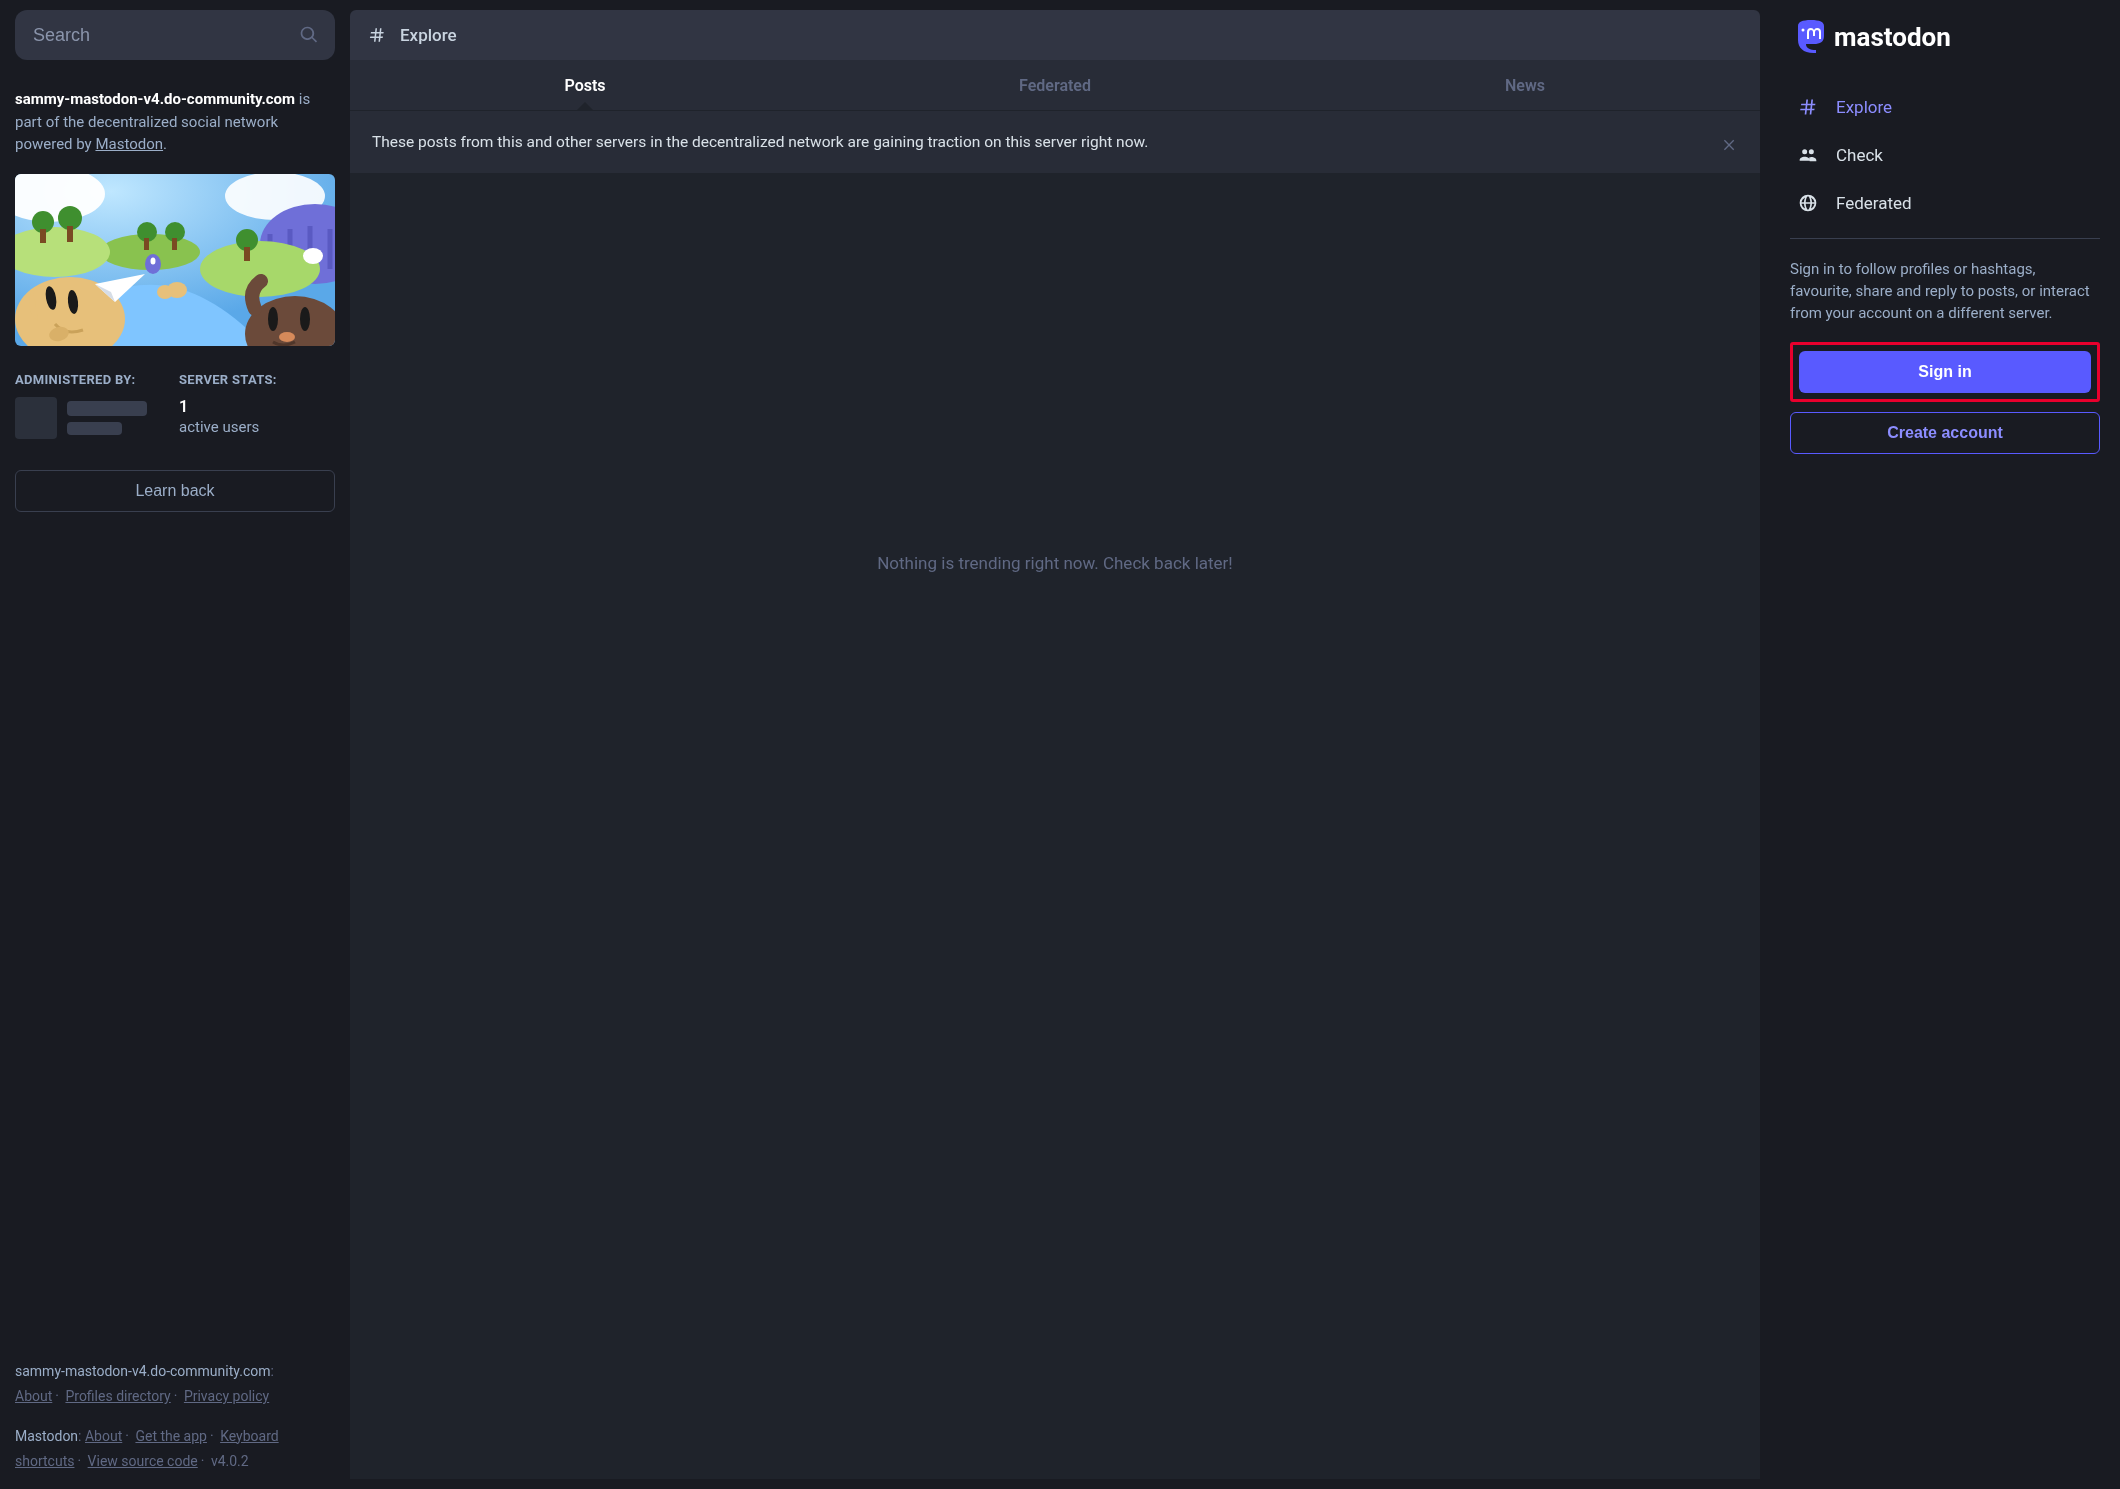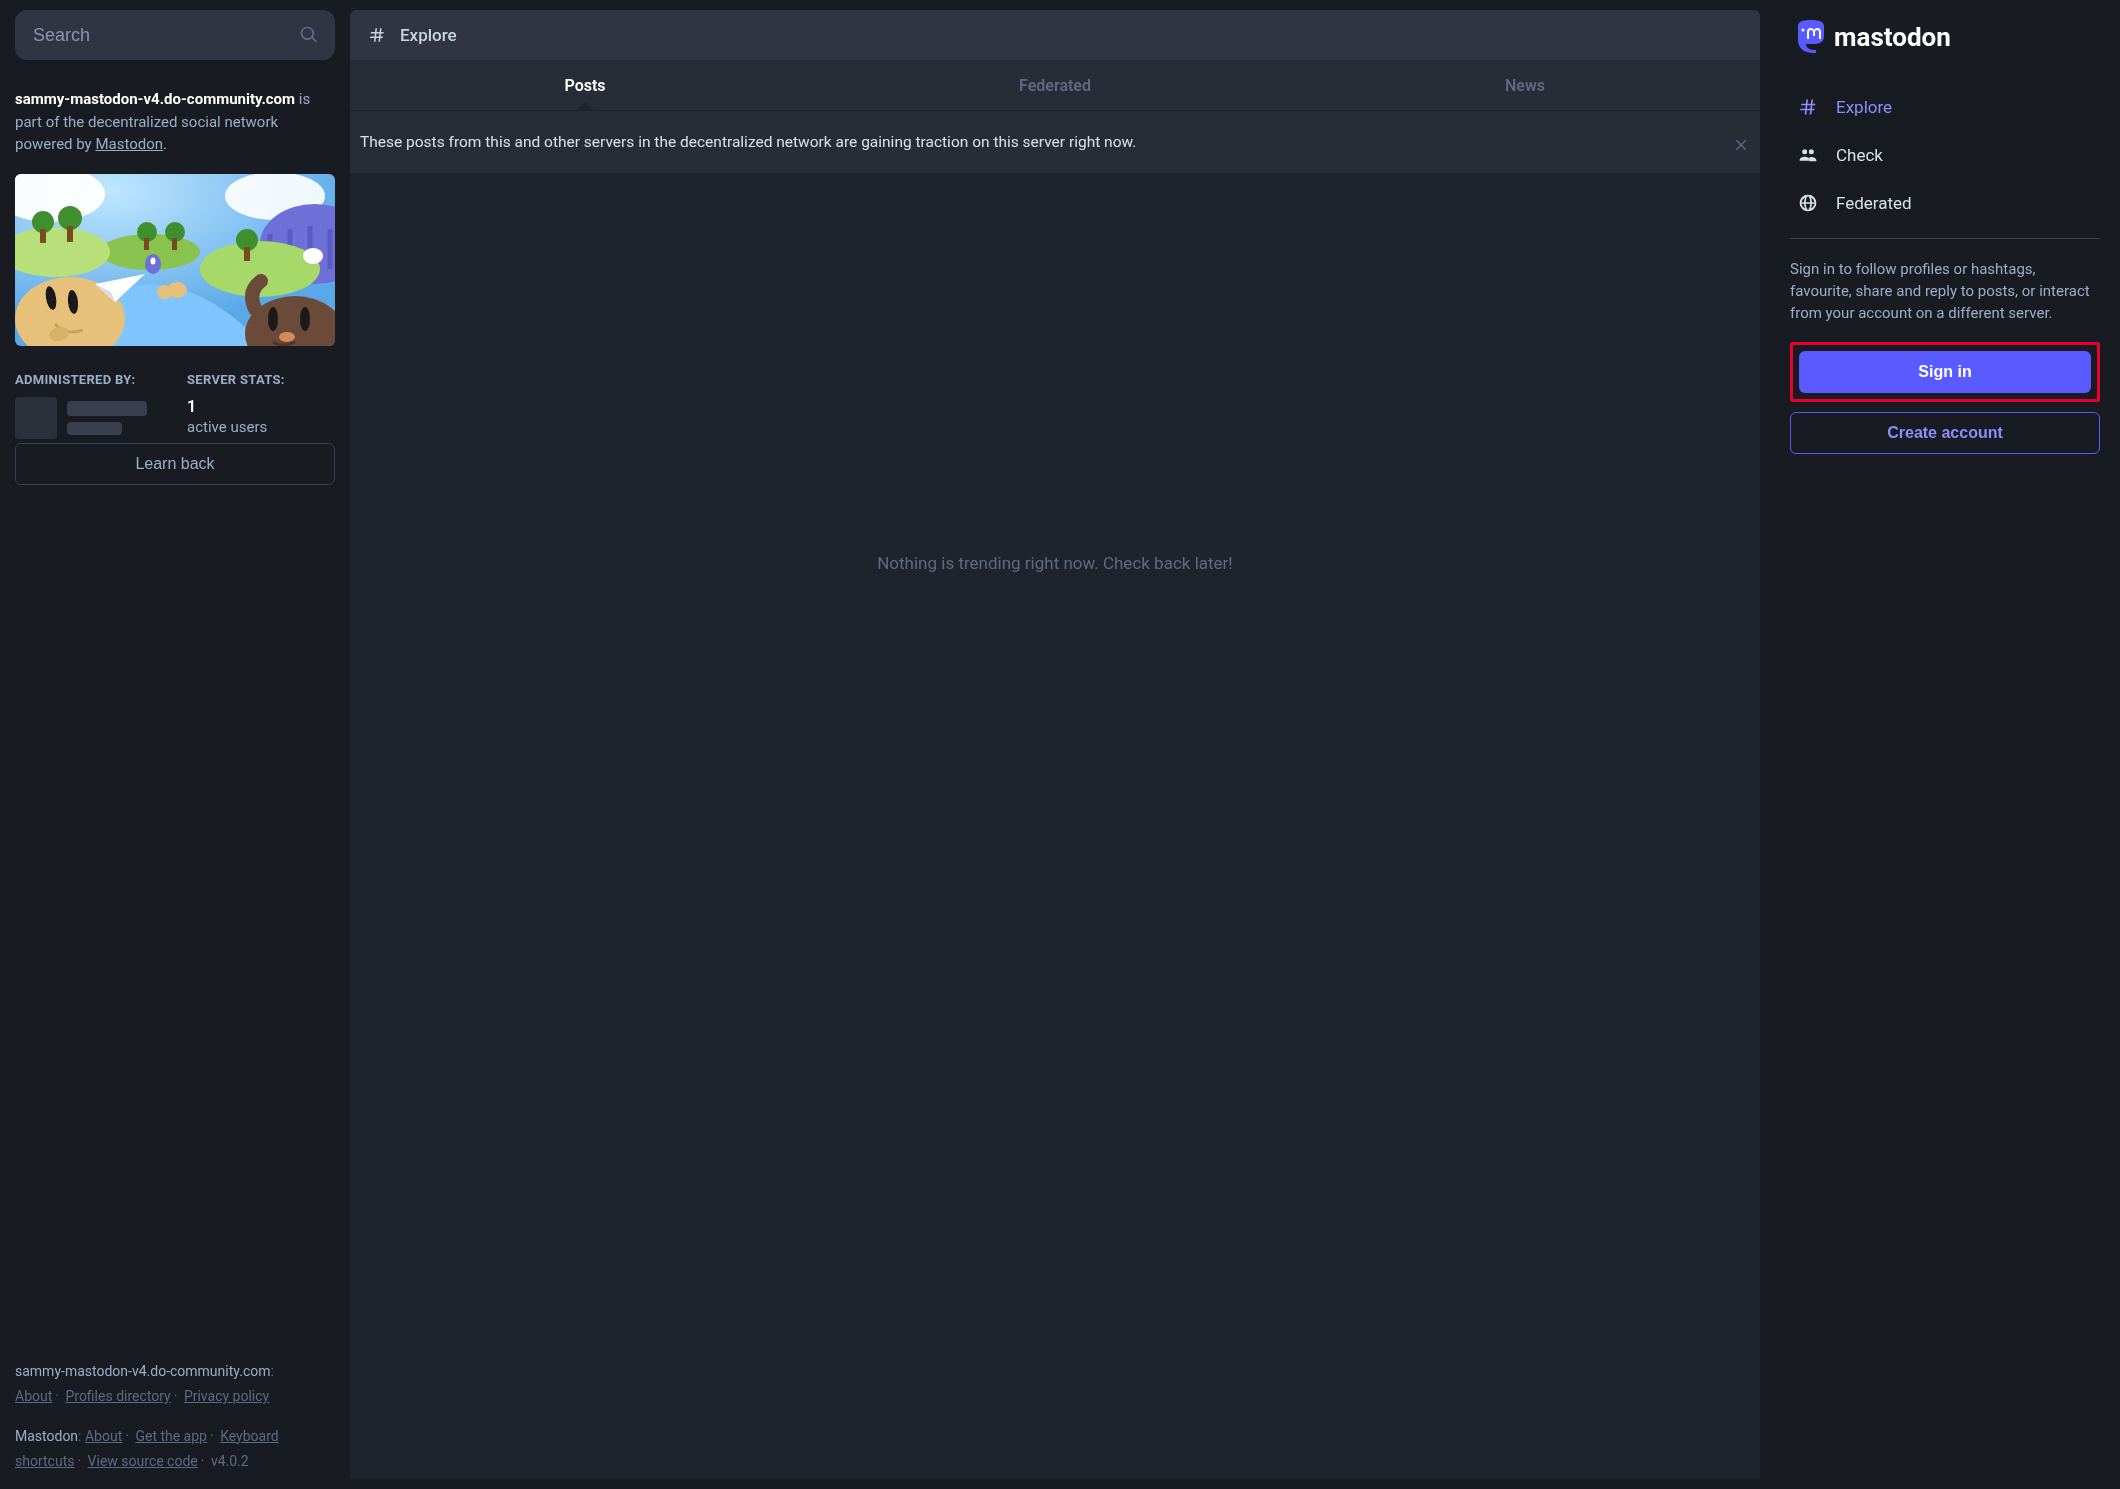--- a/index.html
+++ b/index.html
@@ -24,21 +24,21 @@
   .col-left{width:350px;flex:0 0 350px;padding:10px 15px 15px 15px;display:flex;flex-direction:column;}
   .search-wrap{position:relative;background:var(--panel3);border-radius:12px;height:50px;display:flex;align-items:center;padding:0 16px;margin-bottom:28px;}
   .search-wrap input{background:transparent;border:0;outline:0;color:var(--text);font-size:18px;width:100%;}
   .search-wrap input::placeholder{color:var(--muted2);}
   .search-icon{color:var(--muted);flex:0 0 auto;}
   .server-desc{font-size:15px;line-height:1.5;color:var(--link);margin-bottom:18px;}
   .server-desc .domain{color:var(--white);font-weight:700;}
   .server-desc .brand{text-decoration:underline;color:var(--link);}
   .hero{width:100%;height:172px;border-radius:6px;overflow:hidden;position:relative;margin-bottom:26px;}
   .hero svg{width:100%;height:100%;display:block;}
-  .info-row{display:flex;gap:40px;margin-bottom:4px;}
+  .info-row{display:flex;gap:32px;margin-bottom:31px;}
   .info-block{flex:0 0 auto;}
   .info-label{font-size:13px;font-weight:700;letter-spacing:0.3px;color:var(--link);margin-bottom:10px;}
   .admin-card{display:flex;gap:10px;align-items:center;}
   .avatar{width:42px;height:42px;background:#2b303b;border-radius:4px;}
   .admin-lines{display:flex;flex-direction:column;gap:6px;}
   .ph-line{background:#393f4f;border-radius:4px;}
   .ph-line.a{width:80px;height:15px;}
   .ph-line.b{width:55px;height:13px;}
   .stat-num{font-size:16px;color:var(--white);font-weight:600;margin-bottom:2px;}
   .stat-cap{font-size:15px;color:var(--link);}
@@ -50,21 +50,21 @@
   
   
   .col-center{flex:1;padding:10px 10px 10px 0;max-width:calc(100% - 700px);}
   .center-inner{height:100%;display:flex;flex-direction:column;}
   .column-header{background:var(--panel3);border-radius:6px 6px 0 0;height:50px;display:flex;align-items:center;padding:0 18px;gap:14px;color:#c9d4e0;font-size:17px;font-weight:500;}
   .column-header svg{color:#c9d4e0;}
   .tabs{display:flex;background:var(--panel2);height:50px;}
   .tab{flex:1;display:flex;align-items:center;justify-content:center;font-size:16px;font-weight:600;color:var(--muted);cursor:pointer;position:relative;}
   .tab.active{color:var(--white);}
   .tab.active::after{content:"";position:absolute;bottom:0;left:50%;transform:translateX(-50%);width:0;height:0;border-left:8px solid transparent;border-right:8px solid transparent;border-bottom:8px solid var(--panel);}
-  .banner{background:var(--panel2);display:flex;padding:20px 10px;gap:18px;align-items:flex-start;border-top:1px solid var(--panel);}
+  .banner{background:var(--panel2);display:flex;padding:20px 22px;gap:18px;align-items:flex-start;border-top:1px solid var(--panel);}
   .banner-text{flex:1;color:var(--text);font-size:15.5px;line-height:1.45;}
   .banner-close{color:var(--muted);cursor:pointer;flex:0 0 auto;padding-top:6px;}
   .feed{flex:1;background:var(--panel);display:flex;align-items:flex-start;justify-content:center;padding-top:380px;}
   .empty-msg{color:var(--muted);font-size:17px;}
   
   
   .col-right{width:350px;flex:0 0 350px;padding:10px 20px 15px 20px;display:flex;flex-direction:column;}
   .logo-row{display:flex;align-items:center;gap:6px;margin:10px 0 30px 4px;}
   .logo-glyph{width:34px;height:34px;position:relative;}
   .logo-text{color:var(--white);font-size:26px;font-weight:700;letter-spacing:0px;}

